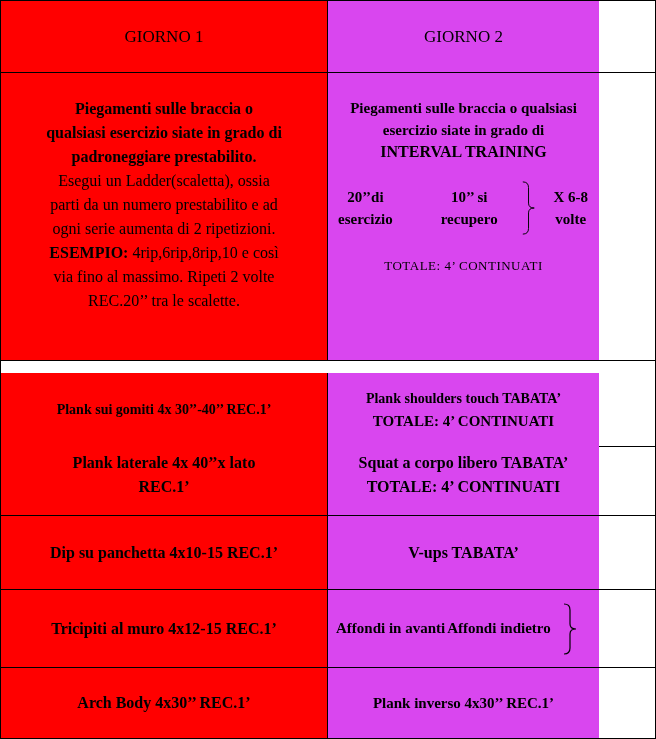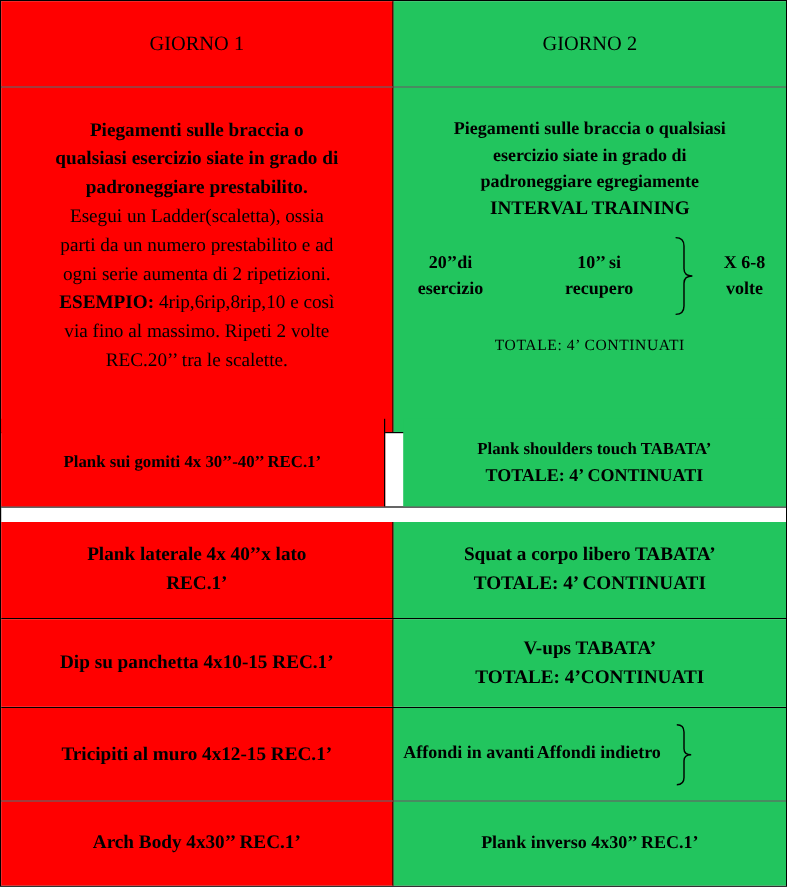--- a/index.html
+++ b/index.html
@@ -2,21 +2,21 @@
 <html><head>
 <meta charset="utf-8">
 <style>
   html, body { margin: 0; padding: 0; background: #ffffff; }
   body { width: 656px; height: 739px; overflow: hidden; font-family: "Liberation Serif", "DejaVu Serif", serif; color: #000; }
   .tbl { position: absolute; left: 0; top: 0; width: 654px; height: 737px; border: 1px solid #000; }
   .row { position: absolute; left: 0; width: 654px; display: flex; border-bottom: 1px solid #000; box-sizing: border-box; }
   .row:last-child { border-bottom: none; }
   .cell { box-sizing: border-box; display: flex; flex-direction: column; align-items: center; justify-content: center; text-align: center; height: 100%; }
   .c1 { width: 327px; background: #ff0000; border-right: 1px solid #000; }
-  .c2 { width: 327px; background: #22c55e; }
+  .c2 { width: 271px; background: #d946ef; }
   .hdr { font-size: 17px; font-weight: normal; }
   .b { font-weight: bold; }
   .t16 { font-size: 16px; line-height: 24px; }
   .t15 { font-size: 15px; line-height: 22px; }
   .t14 { font-size: 14px; line-height: 20px; }
   .brace-block { display: flex; align-items: center; margin-top: 12px; }
   .brace-lines { display: flex; flex-direction: row; gap: 22px; font-weight: bold; font-size: 15px; }
   .brace { margin: 0 8px 0 14px; }
   .tot-small { font-size: 13px; letter-spacing: 0.5px; margin-top: 14px; }
   .ss-block { display: flex; align-items: center; font-weight: bold; font-size: 15px; }
@@ -45,37 +45,36 @@
       <span>Esegui un Ladder(scaletta), ossia</span>
       <span>parti da un numero prestabilito e ad</span>
       <span>ogni serie aumenta di 2 ripetizioni.</span>
       <span><b>ESEMPIO:</b><span> 4rip,6rip,8rip,10 e così</span></span>
       <span>via fino al massimo. Ripeti 2 volte</span>
       <span>REC.20’’ tra le scalette.</span>
     </div>
     <div class="cell c2 t15" style="justify-content:flex-start;padding-top:24px;">
       <span class="b">Piegamenti sulle braccia o qualsiasi</span>
       <span class="b">esercizio  siate in grado di</span>
-      <span class="b">padroneggiare egregiamente</span>
       <span class="b" style="font-size:16px;">INTERVAL TRAINING</span>
       <div class="brace-block">
         <div class="brace-lines">
           <span>20’’di esercizio</span>
           <span style="margin-left:6px;">10’’ si recupero</span>
         </div>
         <svg class="brace" width="16" height="66" viewBox="0 0 16 66">
           <path d="M1 1 Q8 1 8 8 L8 27 Q8 33 15 33 Q8 33 8 39 L8 58 Q8 65 1 65" fill="none" stroke="#000" stroke-width="1.2"></path>
         </svg>
         <span class="b" style="font-size:15px;">X 6-8 volte</span>
       </div>
       <span class="tot-small">TOTALE: 4’ CONTINUATI</span>
     </div>
   </div>
 
-  <div class="row" style="top:348px;height:74px;gap:15px;">
+  <div class="row" style="top:372px;height:74px;">
     <div class="cell c1 t14 b">
       <span>Plank sui gomiti 4x 30’’-40’’ REC.1’</span>
     </div>
     <div class="cell c2 t15 b">
       <span style="font-size:14px;">Plank shoulders touch TABATA’</span>
       <span>TOTALE: 4’ CONTINUATI</span>
     </div>
   </div>
 
   <div class="row" style="top:434px;height:81px;">
@@ -88,21 +87,20 @@
       <span>TOTALE:  4’ CONTINUATI</span>
     </div>
   </div>
 
   <div class="row" style="top:515px;height:74px;">
     <div class="cell c1 t16 b">
       <span>Dip su panchetta 4x10-15 REC.1’</span>
     </div>
     <div class="cell c2 t16 b">
       <span>V-ups TABATA’</span>
-      <span>TOTALE: 4’CONTINUATI</span>
     </div>
   </div>
 
   <div class="row" style="top:589px;height:78px;">
     <div class="cell c1 t16 b">
       <span>Tricipiti al muro 4x12-15 REC.1’</span>
     </div>
     <div class="cell c2" style="align-items:flex-start;padding-left:8px;">
       <div class="ss-block">
         <div class="ss-left">

